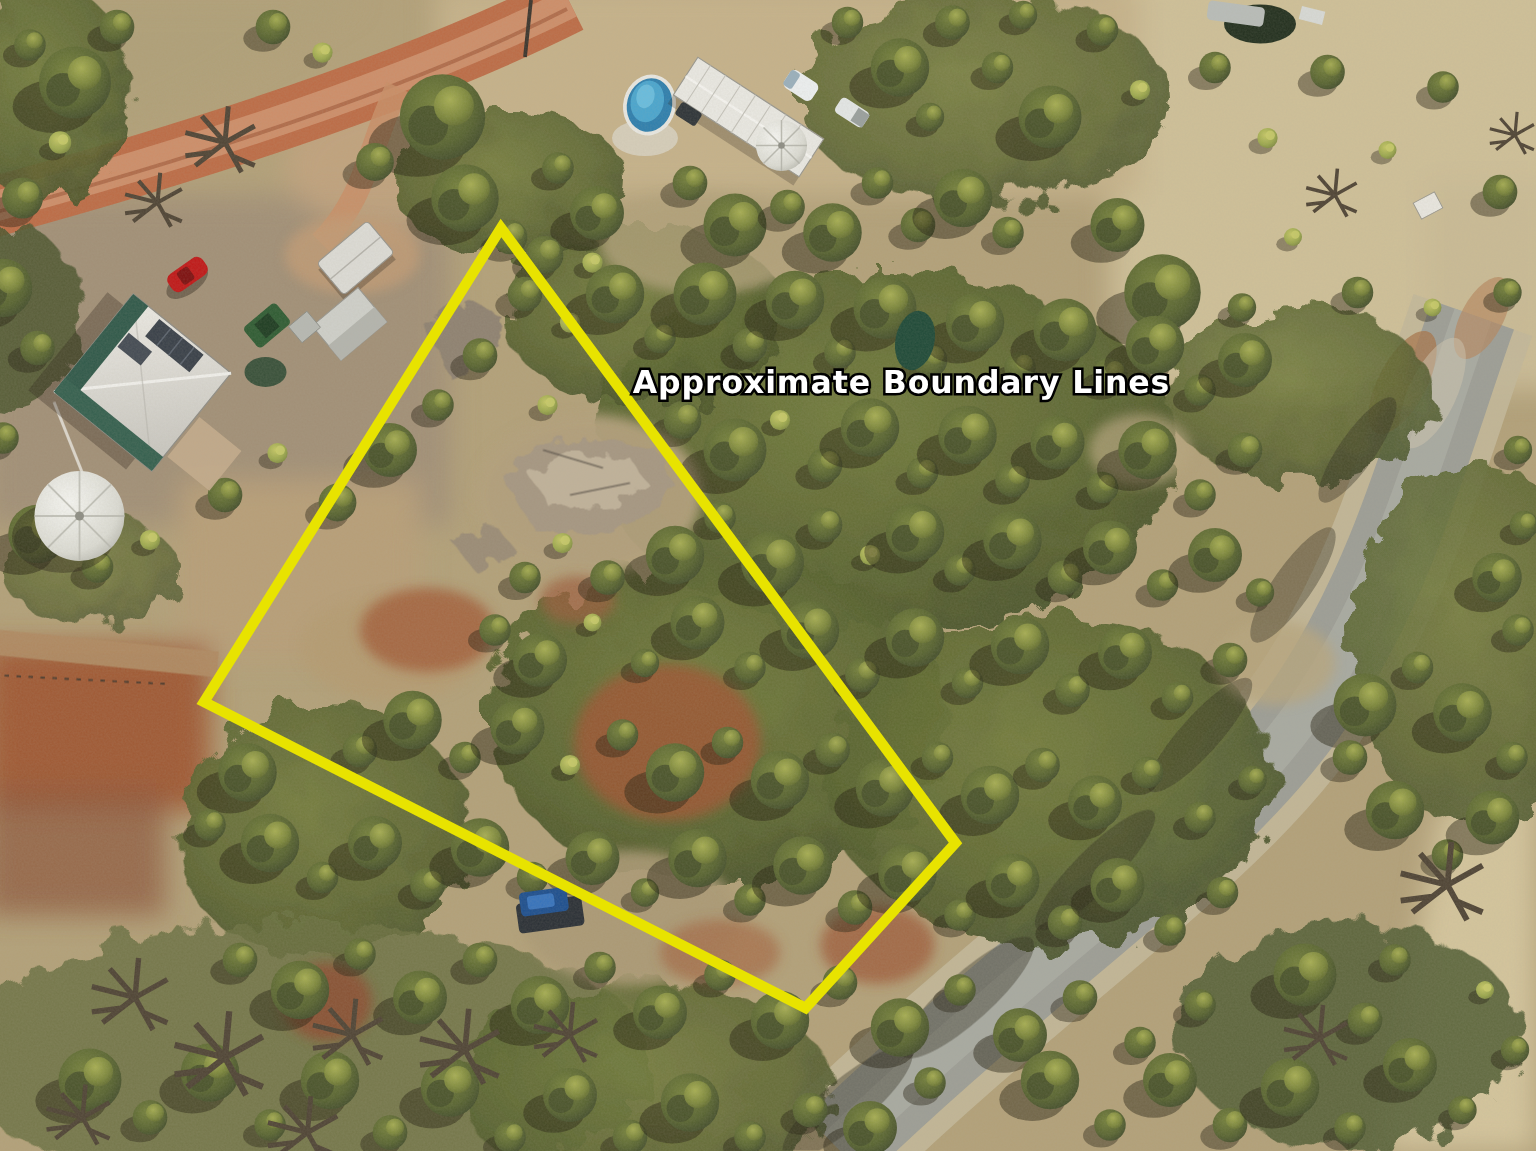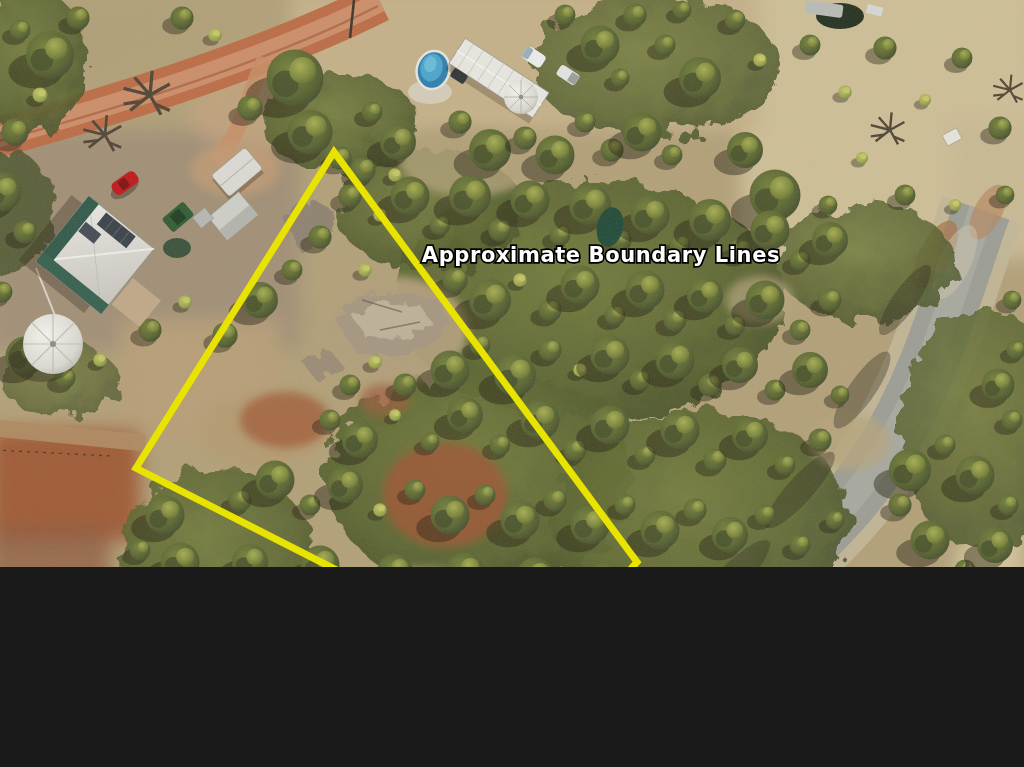--- a/index.html
+++ b/index.html
@@ -1,16 +1,16 @@
 <!DOCTYPE html>
 <html><head>
 <meta charset="utf-8">
 <style>
   html,body{margin:0;padding:0;background:#1a1a1a;}
-  .stage{position:relative;width:1024px;height:567px;overflow:hidden;font-family:"DejaVu Sans",sans-serif;}
+  .stage{position:relative;width:1024px;height:767px;overflow:hidden;font-family:"DejaVu Sans",sans-serif;}
   .stage svg{display:block;width:1024px;height:767px;}
   .boundary-label{
     font-family:"DejaVu Sans","Liberation Sans",sans-serif;
     font-weight:bold;font-size:21px;letter-spacing:.6px;
     stroke:#000;stroke-width:3.4px;paint-order:stroke;
     text-anchor:middle;
   }
 </style>
 </head>
 <body>

